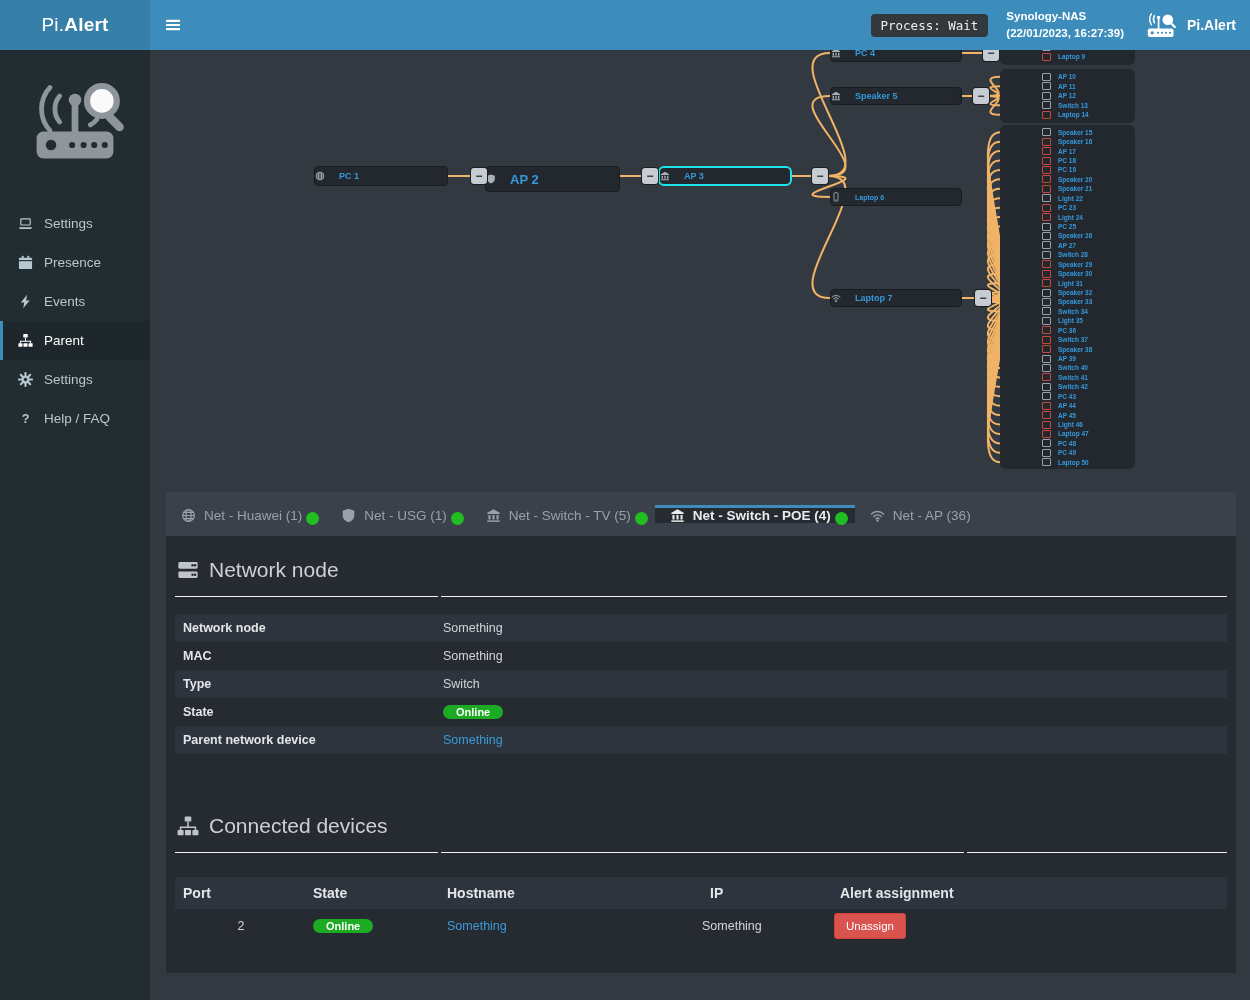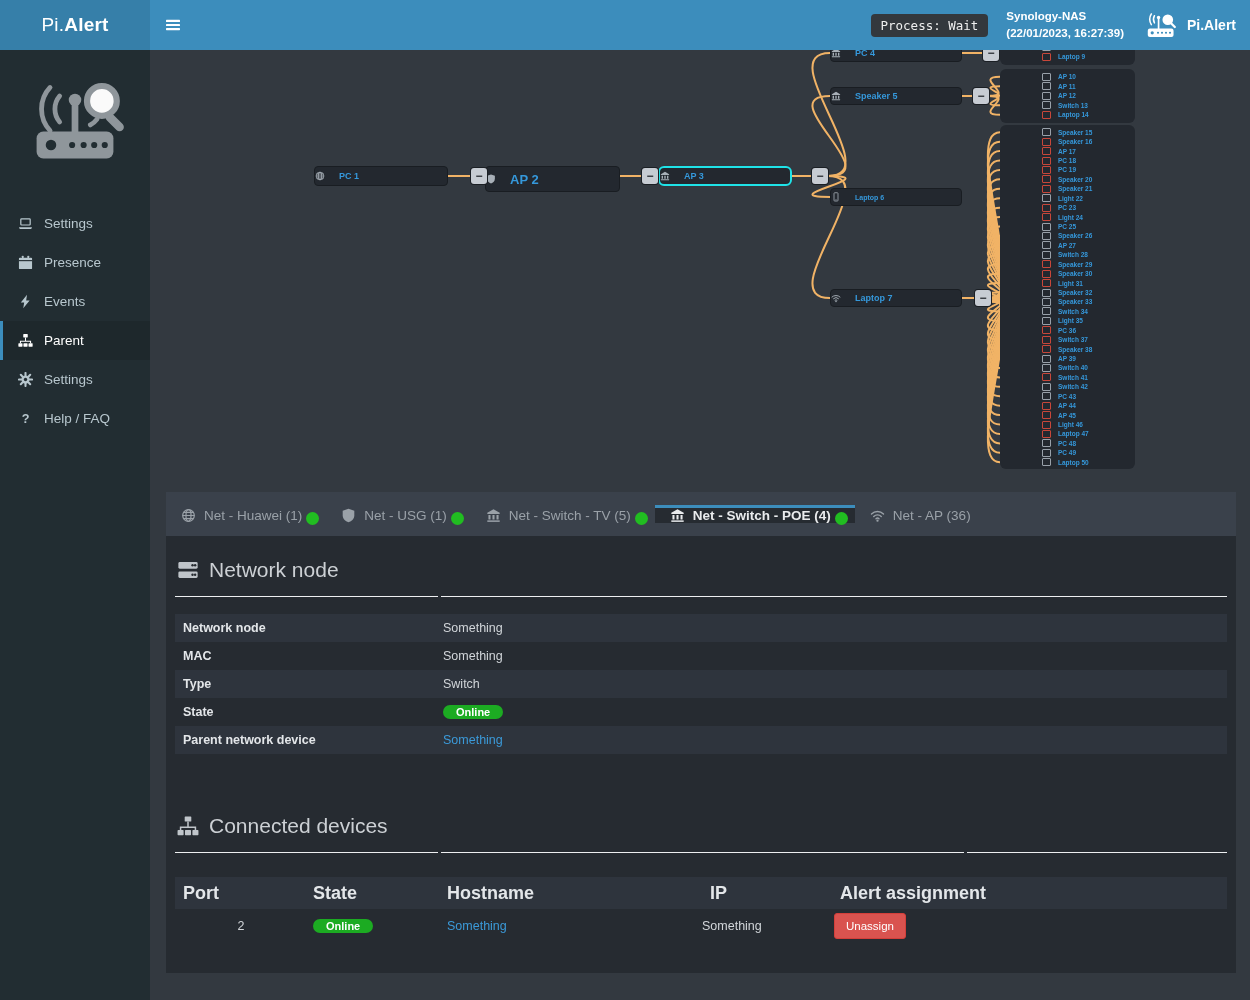--- a/index.html
+++ b/index.html
@@ -68,21 +68,21 @@
   .kv{margin-top:17px;}
   .kv-row{display:flex;align-items:center;height:28px;font-size:12.5px;}
   .kv-row.odd{background:#2e343d;}
   .kv-label{width:260px;padding-left:8px;font-weight:bold;color:#e3e6e9;}
   .kv-value{color:#d2d6da;}
   a.link{color:#3b9ad9;text-decoration:none;cursor:pointer;}
   .badge-online{display:inline-block;background:#1cab22;color:#fff;font-weight:bold;font-size:11px;
       padding:1px 13px;border-radius:10px;}
 
   .dev-table{margin-top:24px;}
-  .dev-head{display:flex;align-items:center;height:32px;background:#2e343d;font-weight:bold;font-size:18px;color:#e3e6e9;}
+  .dev-head{display:flex;align-items:center;height:32px;background:#2e343d;font-weight:bold;font-size:14px;color:#e3e6e9;}
   .dev-row{display:flex;align-items:center;height:34px;font-size:12.5px;color:#d2d6da;}
   .c0{width:132px;padding-left:8px;box-sizing:border-box;}
   .c1{width:132px;padding-left:6px;box-sizing:border-box;}
   .c2{width:263px;padding-left:8px;box-sizing:border-box;}
   .c3{width:132px;padding-left:0;box-sizing:border-box;}
   .c4{flex:1;padding-left:0;}
   .dev-row .c0{text-align:center;padding-left:0;}
   .btn-unassign{background:#d9534f;border:1px solid #d43f3a;color:#fff;font-size:11.5px;
       padding:6px 11px;border-radius:3px;cursor:pointer;font-family:inherit;}
 </style>

